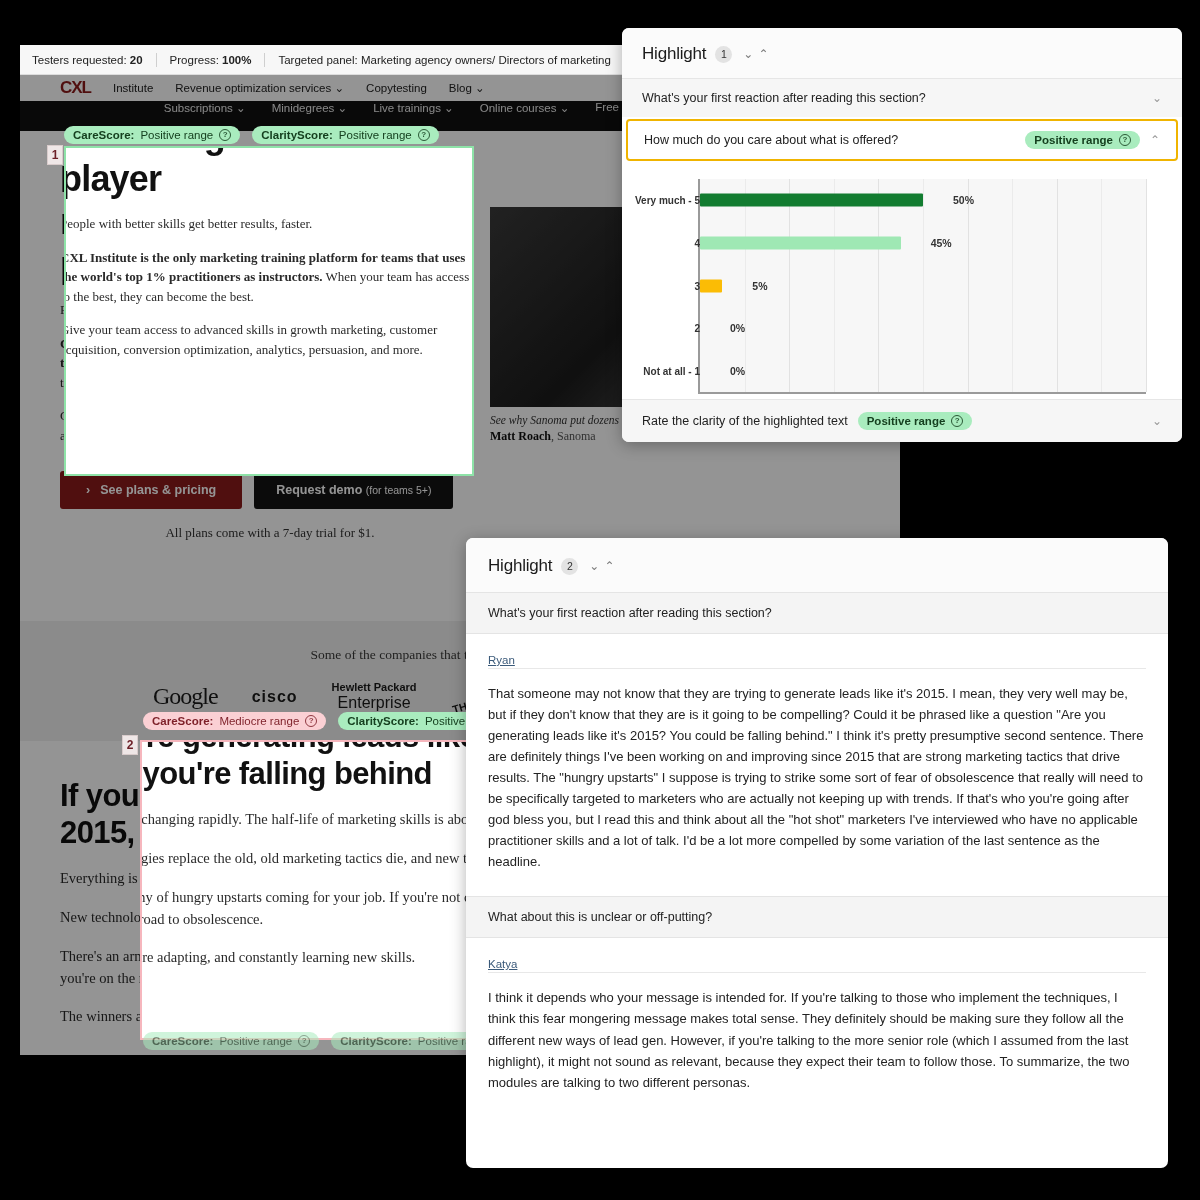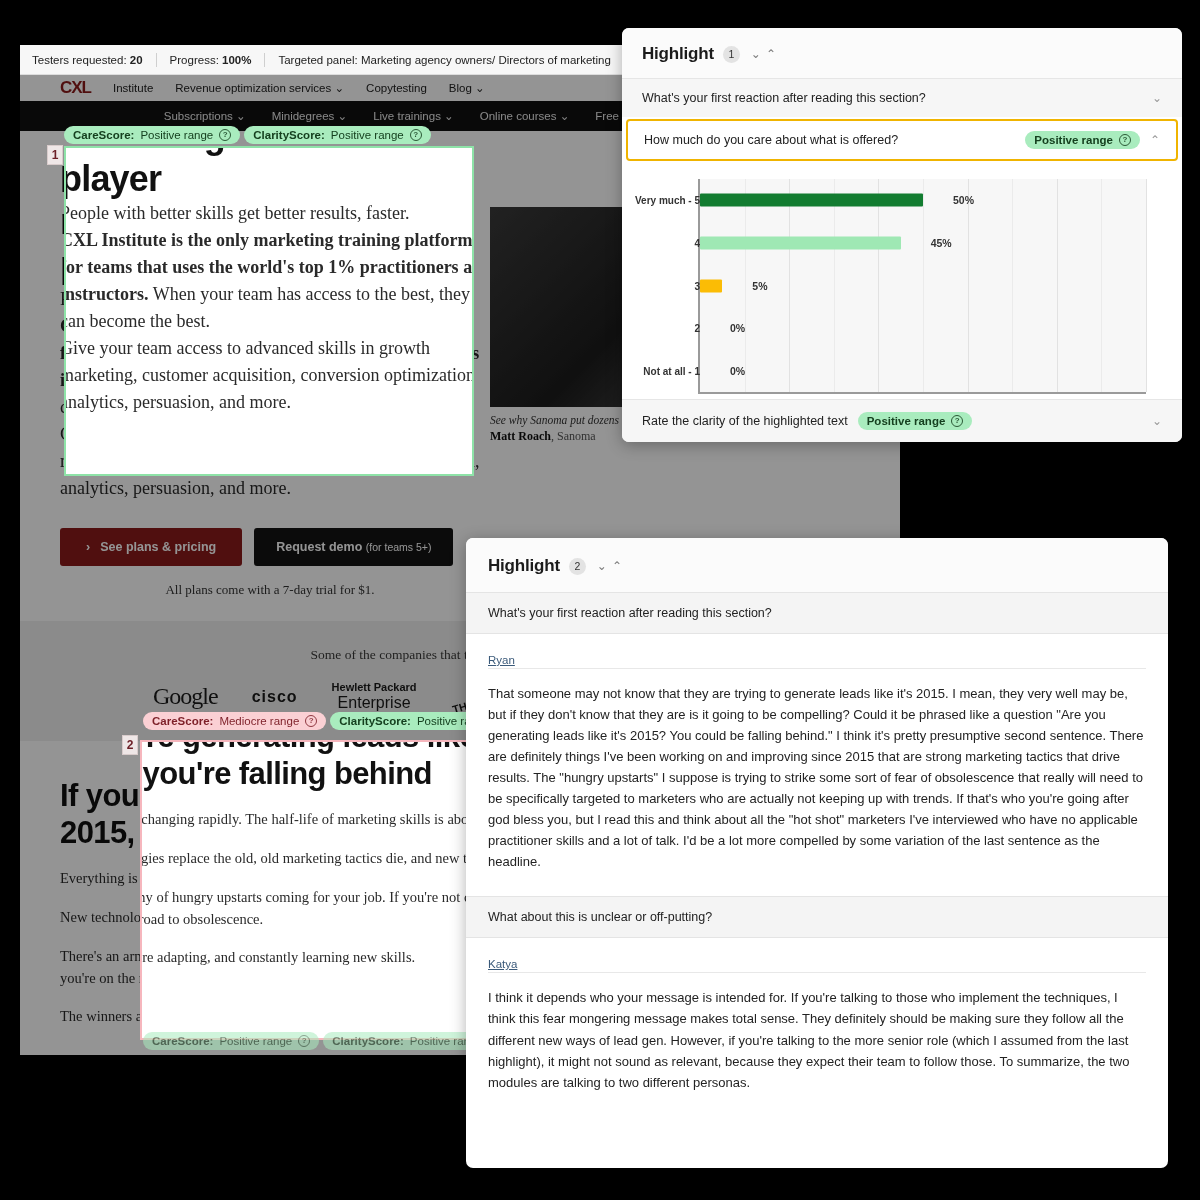--- a/index.html
+++ b/index.html
@@ -41,36 +41,36 @@
   .topbar {
     height: 26px; background: #ffffff;
     display: flex; align-items: center; padding: 0 40px; gap: 22px;
     font-size: 11.5px; color: #222;
   }
   .logo { color: #8b1a1a; font-weight: bold; font-size: 17px; letter-spacing: -1px; }
   .topbar span { white-space: nowrap; }
 
   .navbar {
     height: 30px; background: #111111;
-    display: flex; align-items: center; justify-content: center; gap: 26px;
+    display: flex; justify-content: center; gap: 26px;
     font-size: 11.5px; color: #e8e8e8;
   }
   .navbar span { white-space: nowrap; }
 
   .hero { position: relative; background: #ffffff; height: 490px; padding: 28px 40px 0 40px; }
   .hero-cols { display: flex; gap: 10px; }
   .hero-left { width: 420px; }
   .hero-h1 {
     font-family: "Liberation Sans", sans-serif;
     font-weight: bold; font-size: 36px; line-height: 1.18; color: #111;
     letter-spacing: -0.8px;
   }
   .hero-p {
     font-family: "Liberation Serif", serif;
-    font-size: 18px; line-height: 1.5; color: #2a2a2a; 
+    font-size: 13px; line-height: 1.5; color: #2a2a2a; margin-top: 14px;
   }
   .hero-p b { font-weight: bold; }
   .hero-cta { display: flex; gap: 12px; margin-top: 26px; }
   .btn-red {
     background: #8b1a1a; color: #fff; font-size: 12.5px; font-weight: bold;
     padding: 12px 26px; border-radius: 3px; display: flex; align-items: center; gap: 10px;
     border: none;
   }
   .btn-dark {
     background: #141414; color: #fff; font-size: 12.5px; font-weight: bold;
@@ -123,21 +123,21 @@
     position: absolute; z-index: 60;
     border: 2px solid #8ee3a8; background: rgba(240,255,244,0.0);
   }
   .hl-box.pink { border-color: #f6b6bd; }
   .hl-num {
     position: absolute; z-index: 61;
     width: 16px; height: 20px; display: flex; align-items: center; justify-content: center;
     font-size: 12px; font-weight: bold; color: #6c1f27; background: #efe7e7;
     border: 1px solid #d9cccc;
   }
-  .score-row { position: absolute; z-index: 62; display: flex; gap: 4px; }
+  .score-row { position: absolute; z-index: 62; display: flex; gap: 12px; }
   .pill {
     display: inline-flex; align-items: center; gap: 6px;
     border-radius: 11px; padding: 3px 9px; font-size: 11.5px; white-space: nowrap;
   }
   .pill.green { background: #a9ecbe; color: #15401f; }
   .pill.pink { background: #fbd0d4; color: #7d1f28; }
   .pill b { font-weight: bold; }
   .pill .qmark {
     width: 12px; height: 12px; border-radius: 50%;
     border: 1px solid currentColor; font-size: 8px; line-height: 10px;
@@ -153,21 +153,21 @@
   
   .panel {
     position: absolute; background: #ffffff;
     border-radius: 7px; box-shadow: 0 3px 16px rgba(0,0,0,0.30);
     overflow: hidden; z-index: 100;
   }
   .panel-head {
     display: flex; align-items: center; gap: 9px;
     padding: 16px 20px 14px 20px; background: #fbfbfb;
   }
-  .panel-title { font-size: 17px; font-weight: bold; color: #1b1b1b; letter-spacing: -0.2px; }
+  .panel-title { font-size: 17px; font-weight: normal; color: #1b1b1b; letter-spacing: -0.2px; }
   .panel-badge {
     width: 17px; height: 17px; border-radius: 50%; background: #e3e3e3;
     color: #333; font-size: 10.5px; display: flex; align-items: center; justify-content: center;
   }
   .chev { color: #7d7d7d; font-size: 12px; line-height: 1; }
   .chev-pair { display: flex; gap: 5px; align-items: center; margin-left: 2px; }
 
   .q-row {
     display: flex; align-items: center; gap: 10px;
     padding: 12px 20px; font-size: 12.5px; color: #222;

